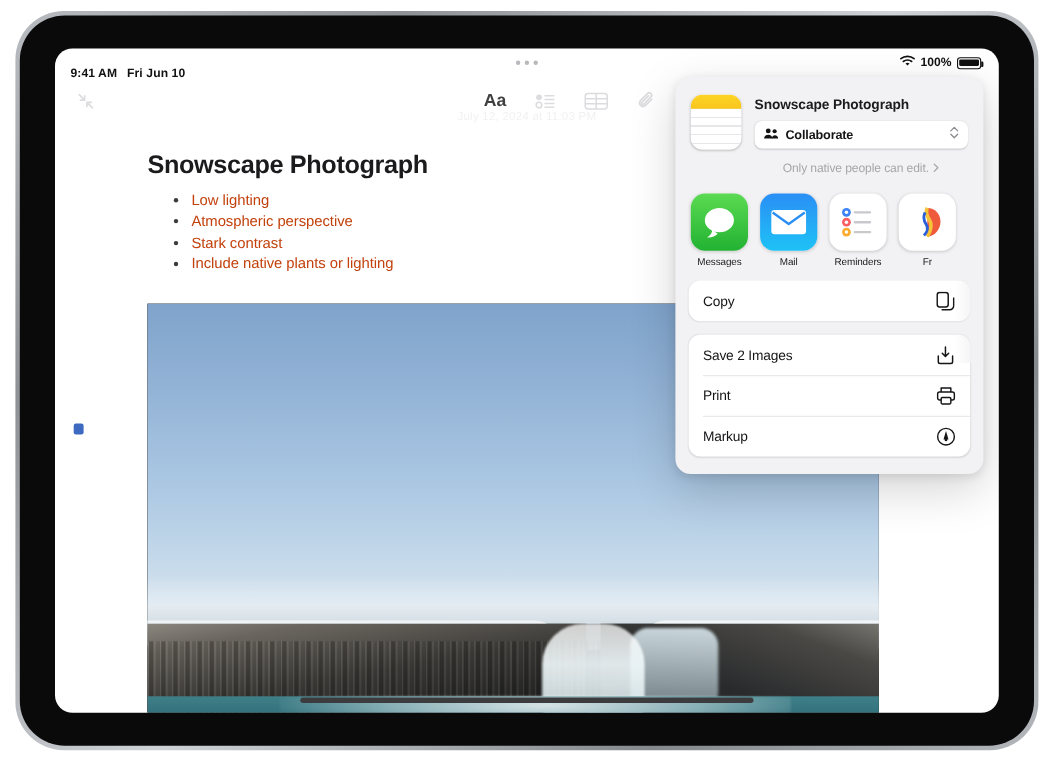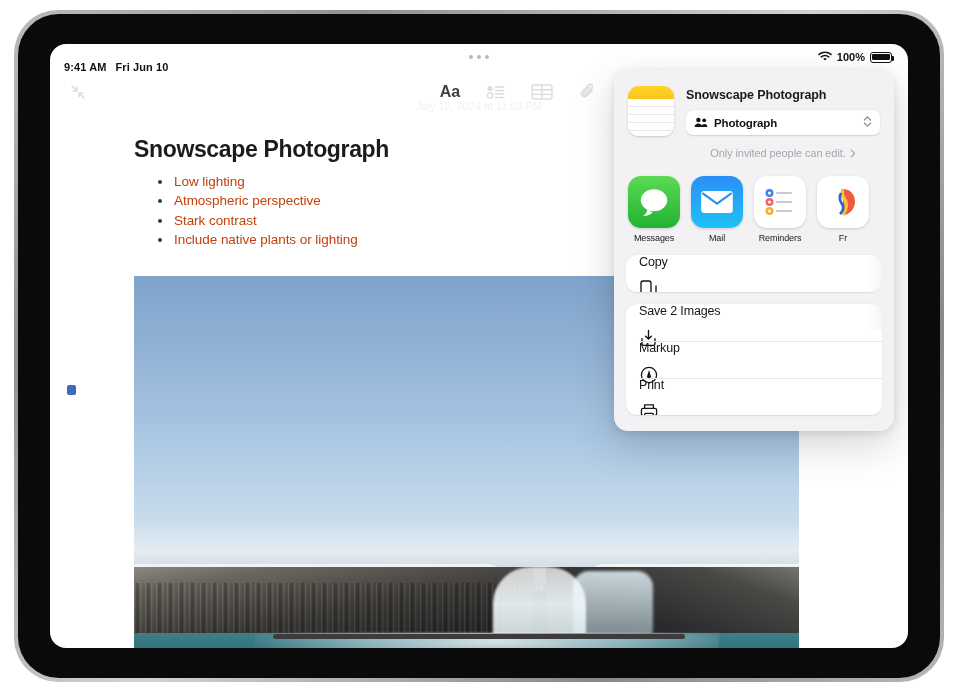--- a/index.html
+++ b/index.html
@@ -143,22 +143,22 @@
   #ic-mail{ background:linear-gradient(180deg,#2a8ff5,#1ec2f6);
     display:flex; align-items:center; justify-content:center; }
   #ic-reminders{ background:#fff; display:flex; align-items:center; justify-content:center; }
   #ic-freeform{ background:#fff; display:flex; align-items:center; justify-content:center; }
   #app-scroll-fade{ position:absolute; right:0; top:186px; width:26px; height:74px;
     background:linear-gradient(90deg,rgba(242,242,244,0),#f2f2f4 72%); pointer-events:none; }
 
   
   .action-group{ margin-top:12px; background:#fff; border-radius:11px; overflow:hidden;
     box-shadow:0 .5px 1.5px rgba(0,0,0,.10); }
-  .action-row{ height:37px; display:flex; padding:0 13px; gap:10px;
-    position:relative;flex-direction:column; }
+  .action-row{ height:37px; display:flex; align-items:center; padding:0 13px; gap:10px;
+    position:relative; }
   .action-row + .action-row::before{ content:""; position:absolute; left:13px; right:0; top:0;
     height:1px; background:#e7e7e9; }
   .action-label{ flex:1; font-size:12.5px; color:#151517; letter-spacing:-.15px; }
   .action-icon{ width:19px; height:19px; display:flex; align-items:center; justify-content:center;
     color:#151517; flex:none; }
   #edit-actions{ margin-top:14px; padding-left:14px; font-size:12.5px; color:#d9a01c;
     letter-spacing:-.1px; }
 </style>
 </head>
 <body>
@@ -301,31 +301,31 @@
 
             <div id="collaborate-select">
               <span>
                 <svg width="14" height="11" viewBox="0 0 14 11" fill="#151517">
                   <circle cx="4.4" cy="3" r="2.2"></circle>
                   <path d="M.6 10c0-2.1 1.7-3.4 3.8-3.4S8.2 7.9 8.2 10H.6Z"></path>
                   <circle cx="10.2" cy="3.3" r="1.9"></circle>
                   <path d="M7.6 10c0-1.9 1.3-3.1 2.9-3.1 1.7 0 2.9 1.2 2.9 3.1H7.6Z"></path>
                 </svg>
               </span>
-              <span id="collaborate-label">Photograph</span>
+              <span id="collaborate-label">Collaborate</span>
               <span>
                 <svg width="9" height="13" viewBox="0 0 9 13" fill="none" stroke="#8c8c90" stroke-width="1.2" stroke-linecap="round" stroke-linejoin="round">
                   <path d="M1.4 5 4.5 1.8 7.6 5"></path>
                   <path d="M1.4 8 4.5 11.2 7.6 8"></path>
                 </svg>
               </span>
             </div>
 
             <div id="permission-row">
-              <span id="permission-text">Only invited people can edit.</span>
+              <span id="permission-text">Only native people can edit.</span>
               <span>
                 <svg width="6" height="9" viewBox="0 0 6 9" fill="none" stroke="#a6a6aa" stroke-width="1.2" stroke-linecap="round" stroke-linejoin="round">
                   <path d="M1.3 1.2 4.6 4.5 1.3 7.8"></path>
                 </svg>
               </span>
             </div>
           </div>
         </div>
 
         <div id="app-row">
@@ -396,39 +396,39 @@
           <div class="action-row">
             <span class="action-label">Save 2 Images</span>
             <span class="action-icon">
               <svg width="17" height="18" viewBox="0 0 17 18" fill="none" stroke="#151517" stroke-width="1.35" stroke-linecap="round" stroke-linejoin="round">
                 <path d="M8.5 1.4v8.4M5.6 7.2l2.9 2.9 2.9-2.9"></path>
                 <path d="M2 9.6v5.2a1.6 1.6 0 0 0 1.6 1.6h9.8a1.6 1.6 0 0 0 1.6-1.6V9.6"></path>
               </svg>
             </span>
           </div>
           <div class="action-row">
+            <span class="action-label">Print</span>
+            <span class="action-icon">
+              <svg width="18" height="18" viewBox="0 0 18 18" fill="none" stroke="#151517" stroke-width="1.3" stroke-linejoin="round">
+                <path d="M4.6 5.4V1.8h8.8v3.6"></path>
+                <rect x="1.4" y="5.4" width="15.2" height="7.2" rx="1.8"></rect>
+                <rect x="4.6" y="10.4" width="8.8" height="5.8" rx="1" fill="#fff"></rect>
+              </svg>
+            </span>
+          </div>
+          <div class="action-row">
             <span class="action-label">Markup</span>
             <span class="action-icon">
               <svg width="18" height="18" viewBox="0 0 18 18" fill="none" stroke="#151517" stroke-width="1.3">
                 <circle cx="9" cy="9" r="7.6"></circle>
                 <path d="M9 3.9 11.3 11.6H6.7L9 3.9Z" fill="#151517" stroke="none"></path>
                 <circle cx="9" cy="12" r="1.2" fill="#151517" stroke="none"></circle>
               </svg>
             </span>
           </div>
-          <div class="action-row">
-            <span class="action-label">Print</span>
-            <span class="action-icon">
-              <svg width="18" height="18" viewBox="0 0 18 18" fill="none" stroke="#151517" stroke-width="1.3" stroke-linejoin="round">
-                <path d="M4.6 5.4V1.8h8.8v3.6"></path>
-                <rect x="1.4" y="5.4" width="15.2" height="7.2" rx="1.8"></rect>
-                <rect x="4.6" y="10.4" width="8.8" height="5.8" rx="1" fill="#fff"></rect>
-              </svg>
-            </span>
-          </div>
         </div>
 
       </div>
 
       <div id="bezel-artifact"></div>
     </div>
   </div>
 </div>
 
 </body></html>

